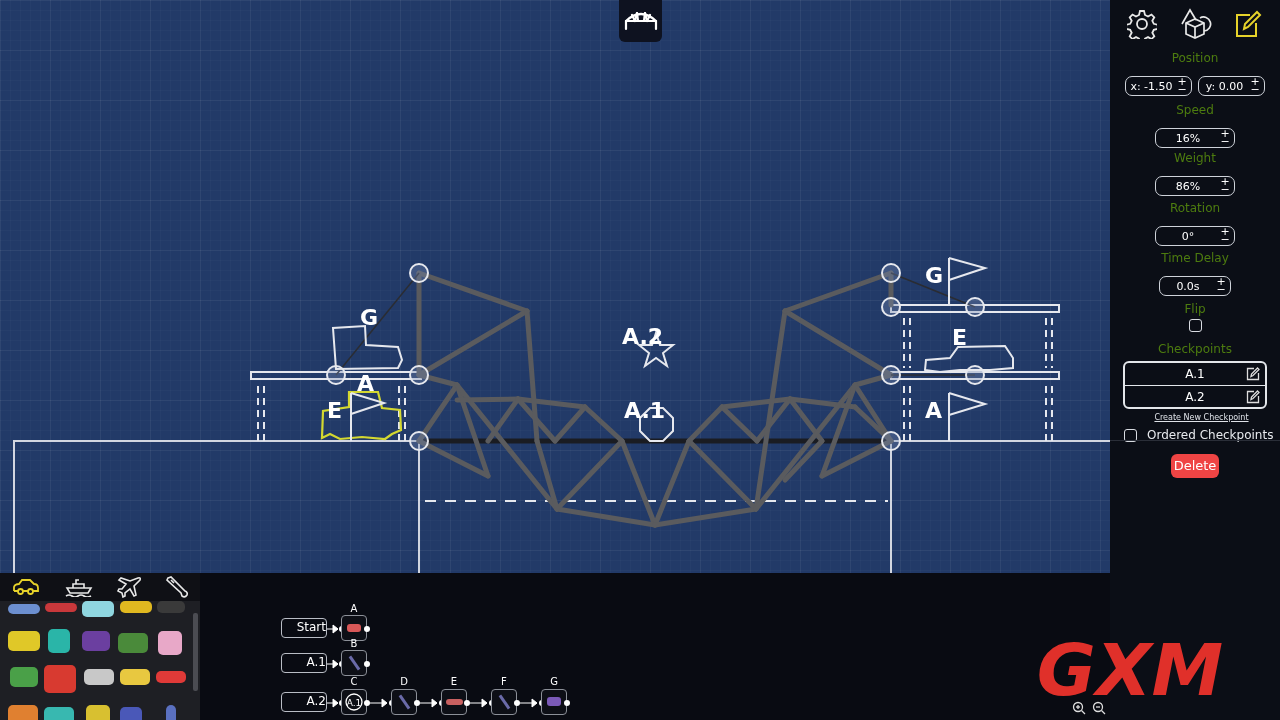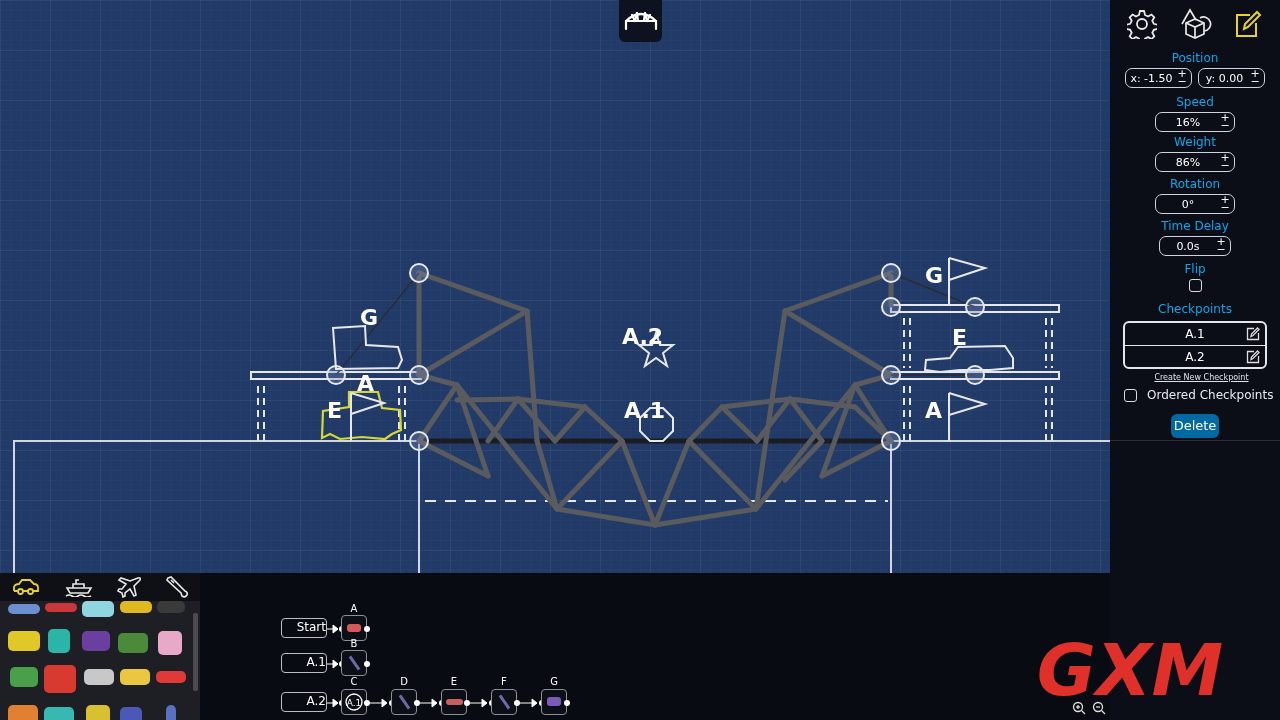--- a/index.html
+++ b/index.html
@@ -19,32 +19,32 @@
   #scene { position: absolute; left: 0; top: 0; }
   .lbl { font-family: "DejaVu Sans", sans-serif; font-weight: bold; fill: #fff; font-size: 22px; }
 
   
   #bridge-mode { position: absolute; left: 619px; top: 0; width: 43px; height: 42px; background: #0e1220; border-radius: 0 0 6px 6px; display:flex; align-items:center; justify-content:center; }
 
   
   #panel { position: absolute; left: 1110px; top: 0; width: 170px; height: 720px; background: #0b0e16; }
   .tool-icons { display:flex; justify-content: space-around; align-items:center; height: 48px; padding: 0 6px; }
   .tool-icons .ti { width: 34px; height: 34px; display:flex; align-items:center; justify-content:center; }
-  .section-label { text-align:center; font-size: 12px; color:#0ea5e9; margin-top: 2px; height: 16px; line-height: 16px; }
-  .field-row { display:flex; justify-content:center; gap: 6px; margin-top: 2px; border-radius: 6px; }
+  .section-label { text-align:center; font-size: 12px; color:#4d7c0f; margin-top: 2px; height: 16px; line-height: 16px; }
+  .field-row { display:flex; justify-content:center; gap: 6px; margin-top: 10px; border-radius: 6px; }
   .stepper { position: relative; height: 20px; border: 1.5px solid #cfd3da; border-radius: 7px; font-size: 11px; display:flex; align-items:center; justify-content:center; padding-right: 14px; color:#fff; }
   .stepper .pm { position:absolute; right: 4px; top: 0; width: 10px; height: 18px; font-size: 11px; line-height: 8px; text-align:center; color:#fff; display:flex; flex-direction:column; justify-content:center; }
   .checkbox { width: 13px; height: 13px; border: 1.5px solid #d9dce2; border-radius: 3px; display:inline-block; }
   .cp-list { margin: 4px auto 0; width: 144px; border: 2px solid #e3e6ea; border-radius: 6px; }
   .cp-item { position: relative; height: 22px; display:flex; align-items:center; justify-content:center; font-size: 12px; color:#fff; }
   .cp-item + .cp-item { border-top: 1.5px solid #e3e6ea; }
   .cp-item .edit { position:absolute; right: 5px; top: 4px; }
   .create-link { display:block; text-align:center; font-size: 8px; color:#dfe2e8; text-decoration: underline; margin-top: 4px; padding-left: 13px; }
   .ordered { display:flex; align-items:center; gap: 10px; margin: 6px 0 0 14px; font-size: 12px; color:#e8eaee; }
-  .delete-btn { display:block; margin: 12px auto 0; width: 48px; height: 24px; background:#0369a1; border-radius: 6px; font-size: 13px; color:#fff; text-align:center; line-height: 24px; }
+  .delete-btn { display:block; margin: 12px auto 0; width: 48px; height: 24px; background:#ef4444; border-radius: 6px; font-size: 13px; color:#fff; text-align:center; line-height: 24px; }
   .delete-line { position:absolute; left: 0; top: 440px; width: 170px; height: 1px; background:#2a2e38; }
 
   
   #palette { position:absolute; left:0; top:573px; width:200px; height:147px; background:#1e1f24; }
   .pal-tabs { height: 28px; display:flex; justify-content: space-around; align-items:center; background:#0f1015; }
   .pal-grid { position:absolute; left: 0; top: 28px; width: 190px; height: 119px; overflow:hidden; }
   .veh { position:absolute; width: 32px; height: 20px; border-radius: 5px; }
   .pal-scroll { position:absolute; right: 2px; top: 40px; width: 5px; height: 78px; background:#4b4c52; border-radius: 2px; }
 
   

